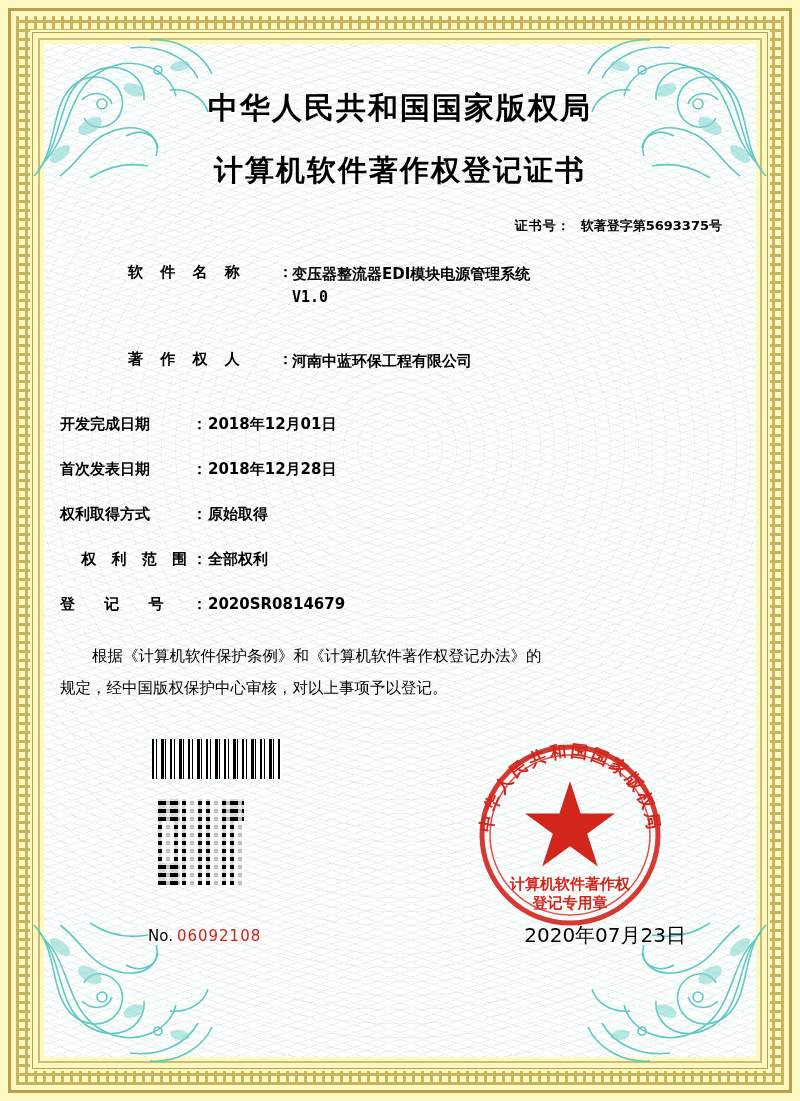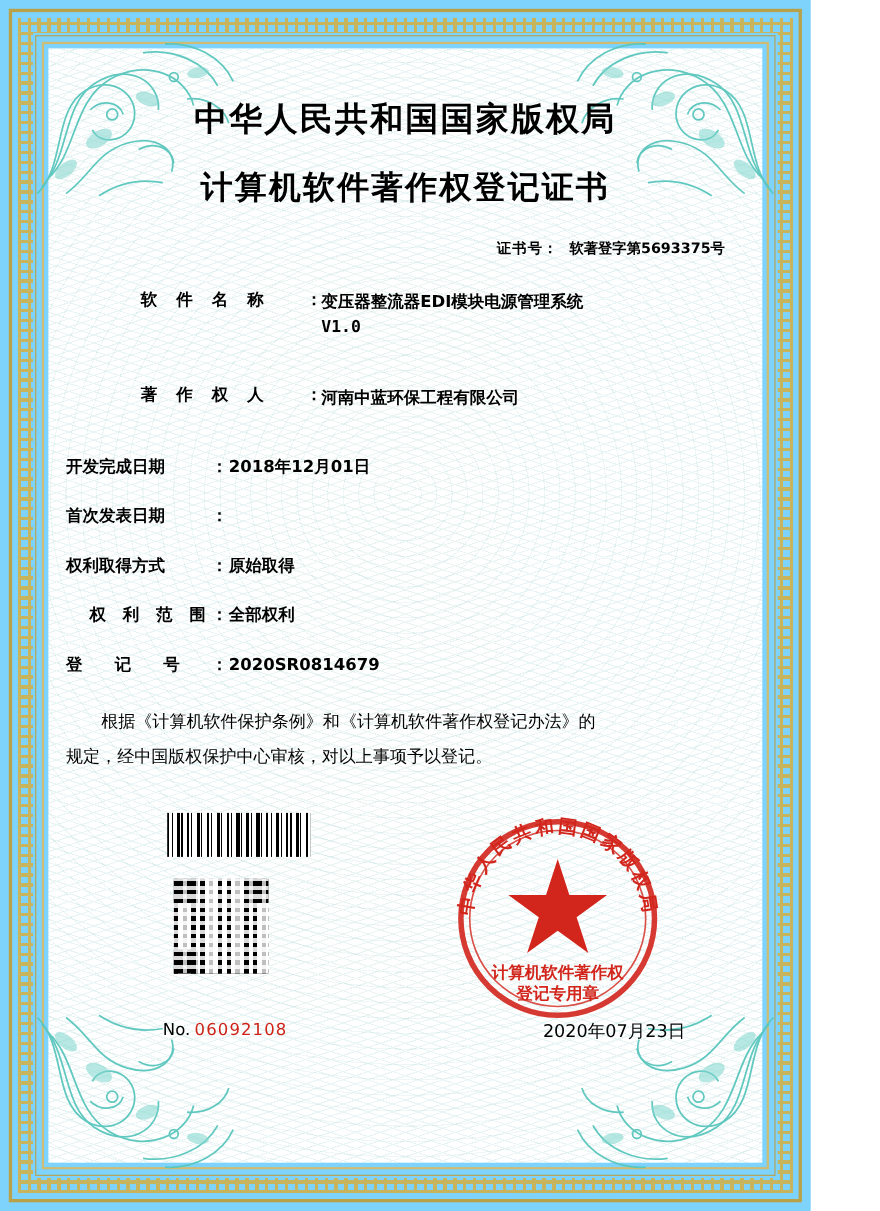--- a/index.html
+++ b/index.html
@@ -5,23 +5,23 @@
   html, body {
     margin: 0;
     padding: 0;
     background: #ffffff;
   }
   body {
     font-family: "Liberation Sans", sans-serif;
   }
   .certificate {
     position: relative;
-    width: 737px;
+    width: 800px;
     height: 1101px;
-    background: #7dd3fc;
+    background: #fef9c3;
     overflow: hidden;
     text-decoration: underline;
   }
 
   
   .border-outer {
     position: absolute;
     left: 8px; top: 8px; right: 8px; bottom: 8px;
     border: 3px solid #b9a14a;
     box-sizing: border-box;
@@ -242,21 +242,21 @@
     font-family: "DejaVu Sans", sans-serif;
     font-size: 15px;
     color: #000;
   }
   .serial .num { color: #cf2318; letter-spacing: 1px; margin-left: 4px; }
   .issue-date {
     position: absolute;
     right: 54px;
     bottom: 12px;
     font-family: "DejaVu Sans", sans-serif;
-    font-size: 16px;
+    font-size: 20px;
     color: #000;
   }
 </style>
 </head>
 <body>
 
 <div class="certificate">
 
   <div class="border-outer"></div>
   <div class="border-greek"></div>
@@ -397,20 +397,21 @@
 
     <div class="detail-block">
       <div class="detail-row">
         <div class="detail-label s1">开发完成日期</div>
         <div class="detail-colon">：</div>
         <div class="detail-value">2018年12月01日</div>
       </div>
       <div class="detail-row">
         <div class="detail-label s1">首次发表日期</div>
         <div class="detail-colon">：</div>
+        <div class="detail-value">2018年12月28日</div>
       </div>
       <div class="detail-row">
         <div class="detail-label s1">权利取得方式</div>
         <div class="detail-colon">：</div>
         <div class="detail-value">原始取得</div>
       </div>
       <div class="detail-row">
         <div class="detail-label s2">权 利 范 围</div>
         <div class="detail-colon">：</div>
         <div class="detail-value">全部权利</div>

